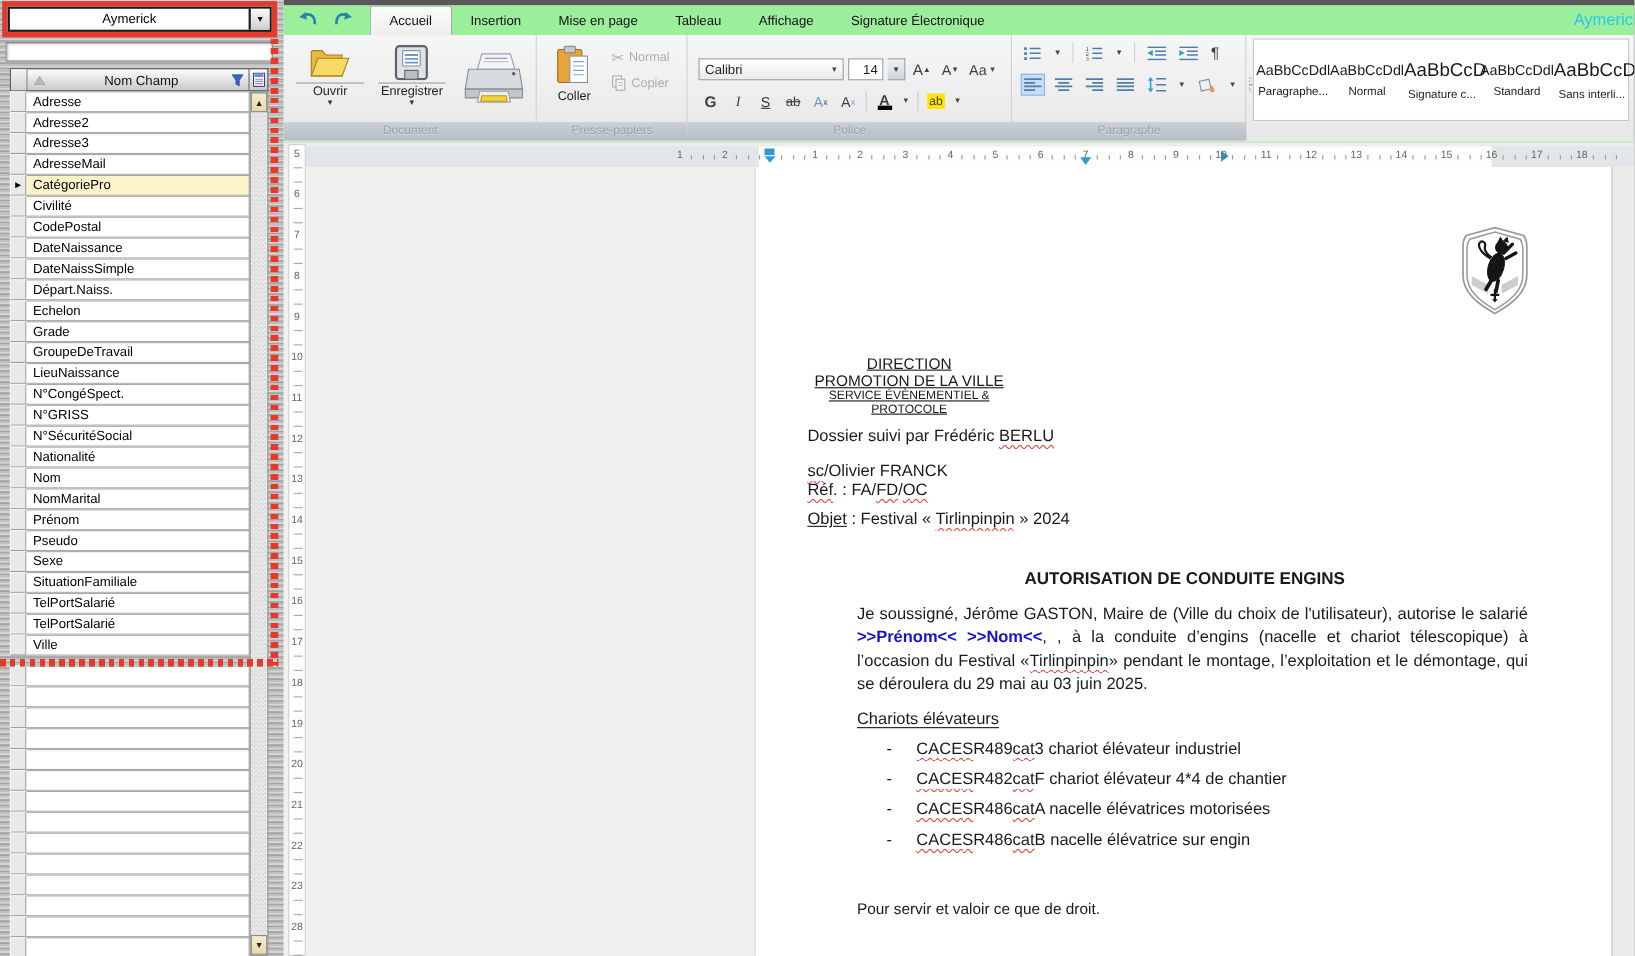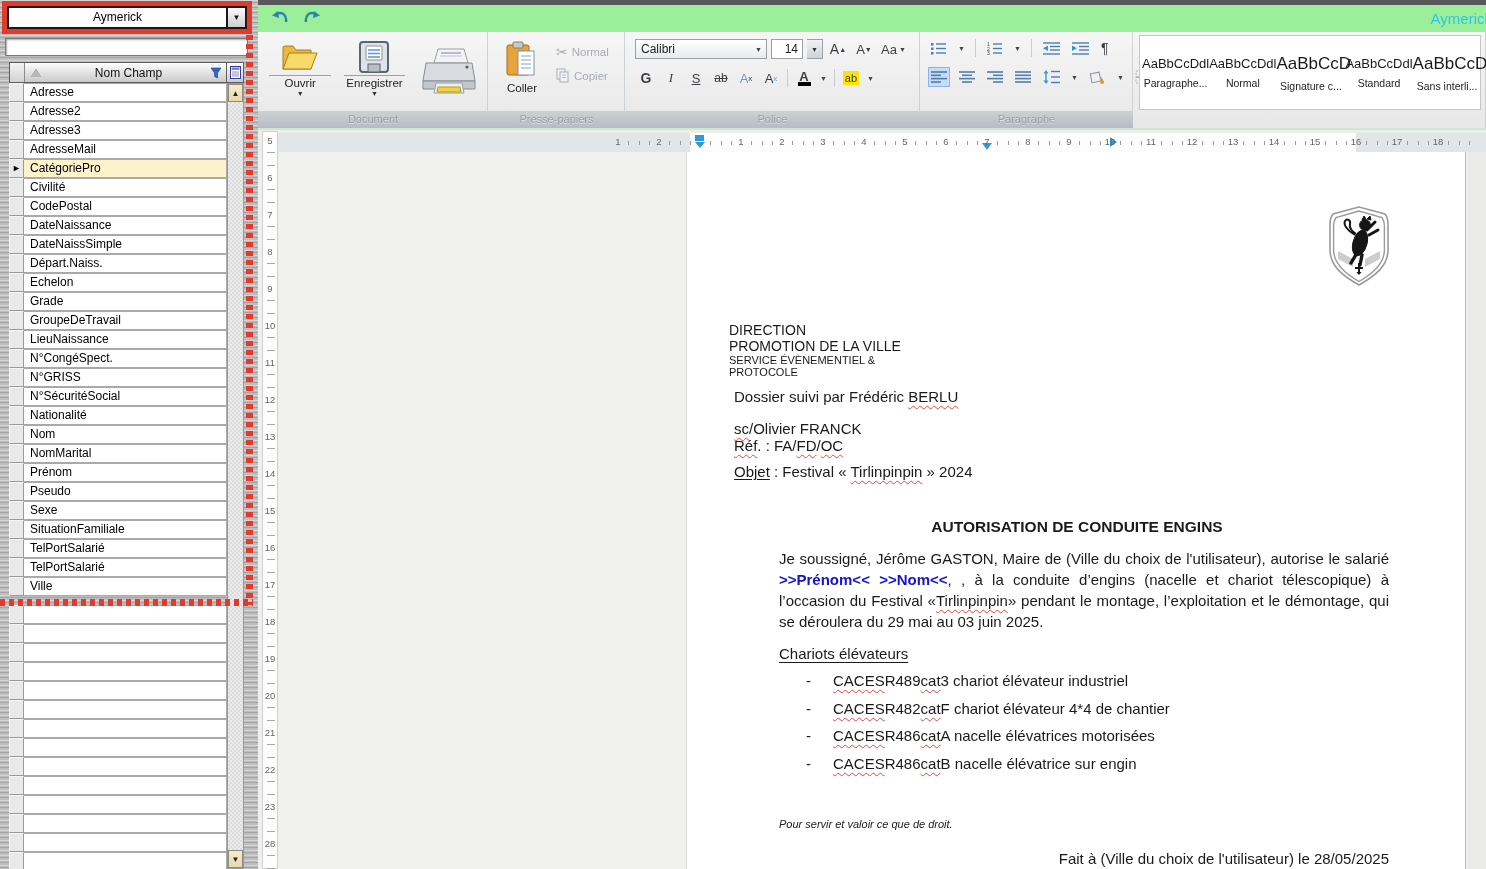--- a/index.html
+++ b/index.html
@@ -53,21 +53,21 @@
   .group-label{position:absolute;left:0;right:0;bottom:0;height:17px;background:linear-gradient(#ccd1d5,#b6bcc2);
     color:#9aa0a8;font-size:11px;text-align:center;line-height:16px;text-shadow:0 1px 0 rgba(255,255,255,.5);}
   .g-doc{width:230px;display:flex;align-items:flex-start;padding:6px 4px 17px 8px;gap:6px;}
   .big-btn{width:74px;height:72px;display:flex;flex-direction:column;align-items:center;justify-content:flex-start;padding-top:3px;}
   .big-btn .bb-label{margin-top:2px;border-top:1px solid #9aa0a6;width:90%;text-align:center;font-size:11.5px;color:#222;padding-top:1px;}
   .big-btn .bb-caret{font-size:7px;color:#333;margin-top:1px;}
   .printer-btn{width:74px;height:70px;display:flex;align-items:center;justify-content:center;}
   .g-clip{width:137px;display:flex;padding:6px 4px 17px 8px;gap:8px;}
   .small-col{display:flex;flex-direction:column;gap:8px;padding-top:6px;}
   .small-btn{display:flex;align-items:center;gap:4px;font-size:11.5px;color:#a8adb3;}
-  .g-font{width:295px;padding:6px 6px 17px 10px;}
+  .g-font{width:295px;padding:20px 6px 17px 10px;}
   .font-row1{display:flex;align-items:center;gap:4px;}
   .font-select{width:132px;height:20px;border:1px solid #9aa0a6;background:linear-gradient(#fff,#e8eaec);display:flex;align-items:center;font-size:12px;color:#222;padding-left:5px;}
   .font-select .fs-caret{margin-left:auto;font-size:7px;color:#444;padding:0 4px;}
   .size-box{width:32px;height:20px;border:1px solid #9aa0a6;background:#fff;font-size:12px;color:#222;display:flex;align-items:center;justify-content:flex-end;padding-right:4px;}
   .size-caret{width:16px;height:20px;border:1px solid #9aa0a6;border-left:none;background:linear-gradient(#f2f2f2,#cfd3d7);display:flex;align-items:center;justify-content:center;font-size:7px;color:#333;}
   .fmt-btn{min-width:22px;height:22px;display:flex;align-items:center;justify-content:center;font-size:13px;color:#3a3f45;padding:0 2px;}
   .font-row2{display:flex;align-items:center;gap:3px;margin-top:7px;}
   .mini-caret{font-size:7px;color:#444;padding:0 2px;}
   .vbar{width:1px;height:18px;background:#c9ced2;margin:0 2px;}
   .g-para{width:213px;padding:6px 4px 17px 8px;}
@@ -96,32 +96,32 @@
   .v-ruler{position:absolute;left:4px;top:131px;width:16px;height:738px;background:#fdfdfd;border:1px solid #d0d0d0;}
   .v-num{position:absolute;left:0;width:100%;text-align:center;font-size:9.5px;color:#666;transform:translateY(-50%);}
   .v-tick{position:absolute;left:4px;width:8px;height:1px;background:#a8a8a8;}
   .workspace{position:absolute;left:0;top:152px;width:1228px;height:717px;background:#f0f0ee;}
   .page{position:absolute;left:428px;top:0;width:780px;height:717px;background:#fff;border-right:1px solid #b9b9b9;border-left:1px solid #d9d9d9;}
   .after-page{position:absolute;left:1209px;top:0;width:19px;height:717px;background:#ebebe9;}
 
   
   .doc{position:absolute;inset:0;color:#1a1a1a;}
   .logo{position:absolute;left:639px;top:53px;}
-  .dir-block{position:absolute;left:42px;top:170px;width:195px;text-align:left;font-size:14px;line-height:16px;}
+  .dir-block{position:absolute;left:42px;top:170px;width:195px;text-align:center;font-size:14px;line-height:16px;text-decoration:underline;}
   .dir-sub{font-size:11px;line-height:12px;}
   .line{position:absolute;font-size:15px;white-space:nowrap;}
   .doc .sp{text-decoration:underline;text-decoration-style:wavy;text-decoration-color:#e04a42;text-decoration-thickness:1px;text-underline-offset:3px;text-decoration-skip-ink:none;}
   .doc .u{text-decoration:underline;text-underline-offset:2px;}
   .doc .mf{color:#1512d0;font-weight:700;}
   .doc-title{position:absolute;left:0;top:366px;width:780px;text-align:center;font-weight:700;font-size:15.5px;}
   .body-par{position:absolute;left:92px;top:396px;width:610px;font-size:15px;line-height:21px;text-align:justify;}
   .chariots{position:absolute;left:92px;top:493px;font-size:15px;}
   .caces-item{position:absolute;left:92px;font-size:15px;display:flex;}
   .caces-item .dash{width:27px;text-align:left;padding-left:27px;box-sizing:content-box;}
-  .closing-line{position:absolute;left:92px;top:666px;font-size:11px;font-style:italic;}
+  .closing-line{position:absolute;left:92px;top:666px;font-size:14px;}
   .date-line{position:absolute;left:92px;top:698px;width:610px;text-align:right;font-size:15px;}
 </style>
 </head>
 <body>
 
 <div class="app">
 
   <aside class="left-panel">
     <div class="red-box">
       <div class="dropdown">
@@ -333,20 +333,28 @@
       <div class="undo-redo">
         <svg width="19" height="16" viewBox="0 0 19 16">
             <path d="M6,3 C13,0 17,5 16,11" fill="none" stroke="#2a84a8" stroke-width="2.4"></path>
             <path d="M8,0 L2,4.5 L9,7 Z" fill="#2a84a8"></path>
           </svg>
         <svg width="19" height="16" viewBox="0 0 19 16">
             <path d="M13,3 C6,0 2,5 3,11" fill="none" stroke="#2a84a8" stroke-width="2.4"></path>
             <path d="M11,0 L17,4.5 L10,7 Z" fill="#2a84a8"></path>
           </svg>
       </div>
+      <nav id="tabs" style="display:flex;">
+          <div class="tab active">Accueil</div>
+          <div class="tab">Insertion</div>
+          <div class="tab">Mise en page</div>
+          <div class="tab">Tableau</div>
+          <div class="tab">Affichage</div>
+          <div class="tab">Signature Électronique</div>
+        </nav>
       <span class="account">Aymerick</span>
     </div>
 
     <div class="ribbon">
 
       <div class="group g-doc">
         <div class="big-btn">
           <svg width="40" height="32" viewBox="0 0 40 32">
               <path d="M3,6 L3,28 L31,28 L31,9 L16,9 L13,5 L5,5 Z" fill="#e8b93c" stroke="#a87f1c"></path>
               <path d="M3,28 L9,12 L37,12 L31,28 Z" fill="#f7d967" stroke="#a87f1c"></path>
@@ -774,21 +782,20 @@
               <div class="caces-item" style="top: 603px;">
                 <span class="dash">-</span>
                 <span class="sp">CACES</span>
                 <span> R486 </span>
                 <span class="sp">cat</span>
                 <span> B nacelle élévatrice sur engin</span>
               </div>
             </div>
 
           <div class="closing-line">Pour servir et valoir ce que de droit.</div>
-          <div class="date-line">Fait à (Ville du choix de l'utilisateur) le 28/05/2025</div>
         </div>
       </div>
       <div class="after-page"></div>
     </div>
 
     <div class="v-ruler" id="vruler">
         <div class="v-num" style="top: 8px;">5</div>
         <div class="v-tick" style="top: 20.3333px;"></div>
         <div class="v-tick" style="top: 32.6667px;"></div>
         <div class="v-num" style="top: 45px;">6</div>

